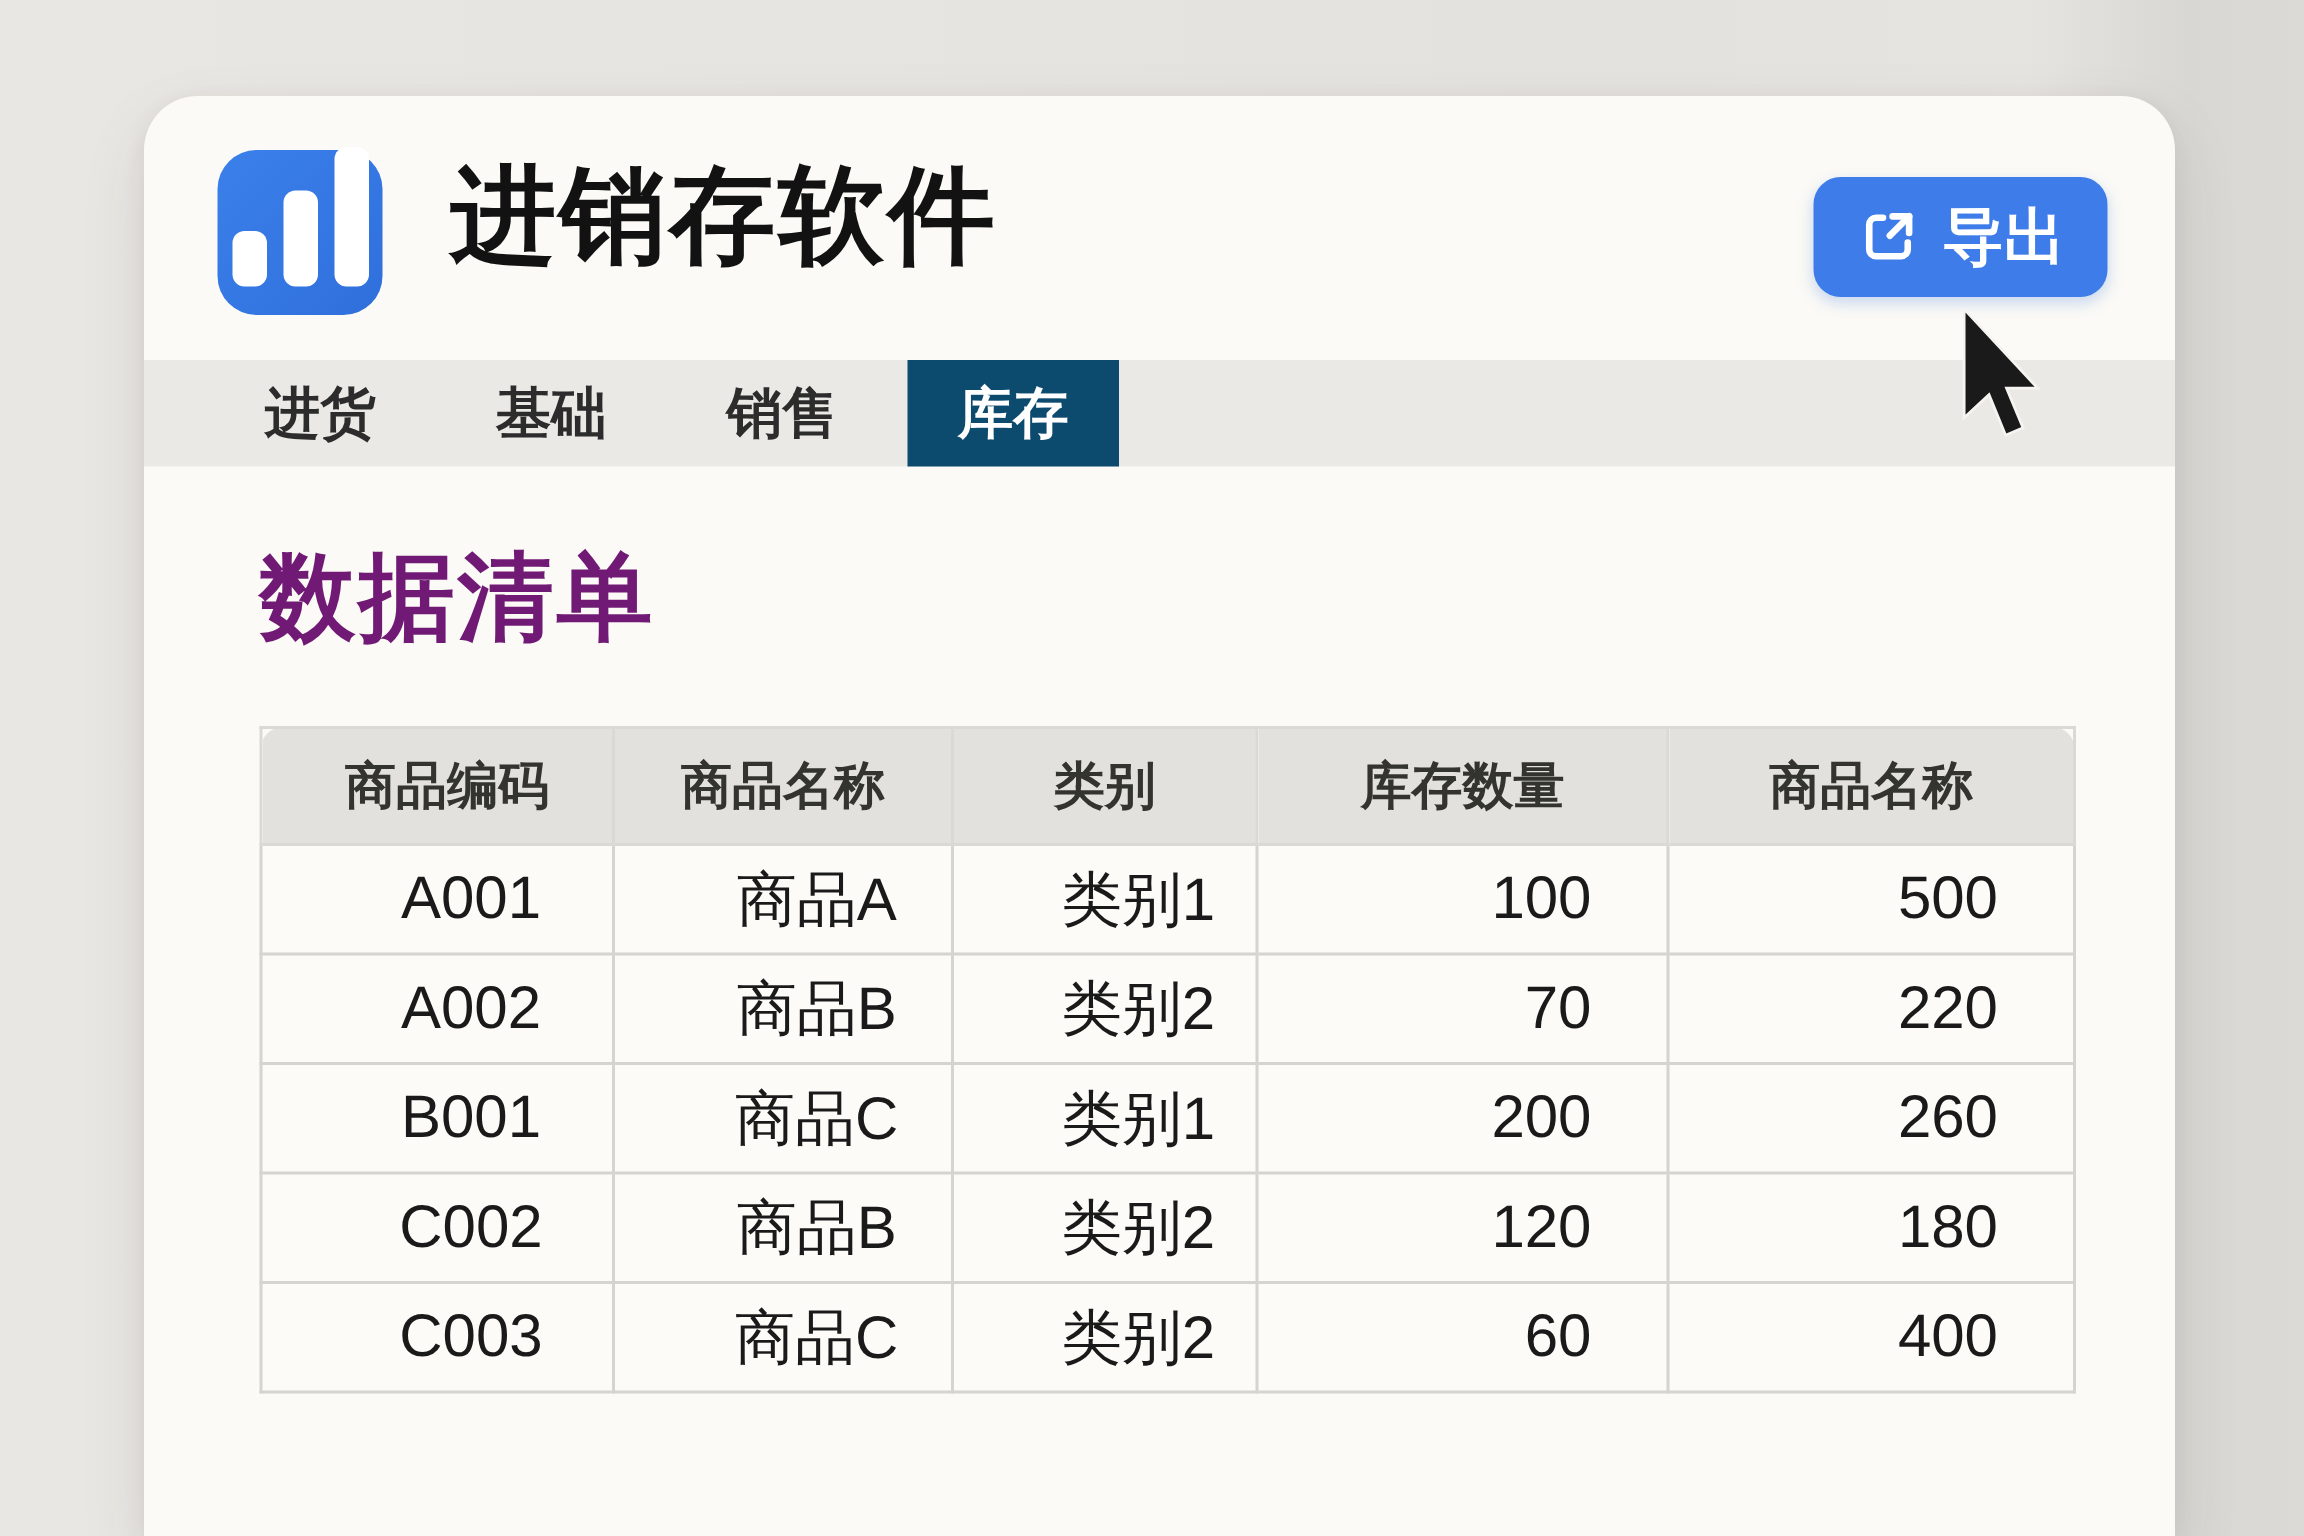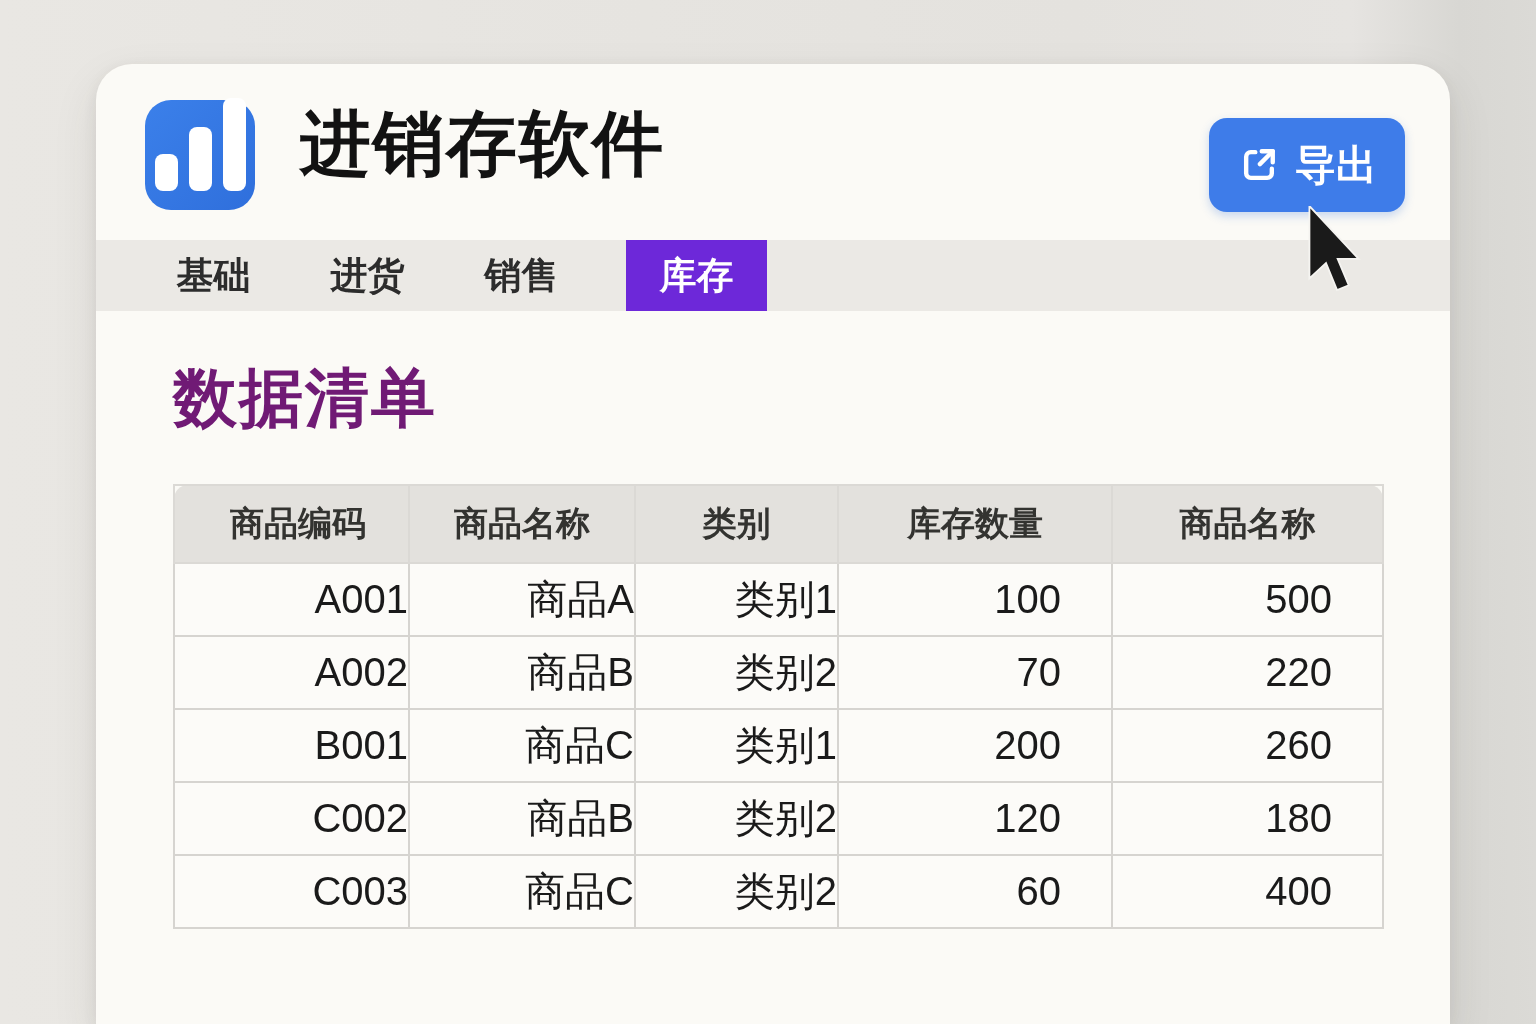--- a/index.html
+++ b/index.html
@@ -50,21 +50,21 @@
     left: 204px; top: 50%;
     transform: translateY(-58%);
     font-size: 71px;
     font-weight: 900;
     letter-spacing: 2px;
     color: #121212;
   }
   .export-btn {
     position: absolute;
     right: 45px; top: 54px;
-    height: 94px;
+    height: 80px;
     min-width: 188px;
     background: #3e7ce9;
     border: none;
     border-radius: 18px;
     color: #ffffff;
     font-family: inherit;
     font-size: 41px;
     font-weight: 700;
     display: flex;
     align-items: center;
@@ -88,23 +88,22 @@
     display: flex;
     align-items: center;
     justify-content: center;
     font-size: 37px;
     font-weight: 700;
     color: #2c2c2c;
     cursor: pointer;
     margin-right: 13px;
   }
   .tab.active {
-    background: #6d28d9;
+    background: #0c4a6e;
     color: #ffffff;
-    margin-left: 21px;
   }
   
   .content { padding: 44px 0 0 77px; }
   .section-title {
     font-size: 64px;
     font-weight: 900;
     letter-spacing: 2px;
     color: #701a75;
     margin-bottom: 42px;
   }
@@ -128,21 +127,21 @@
     border-color: #dbd9d5;
   }
   .data-table thead th:first-child { border-top-left-radius: 14px; padding-left: 13px; }
   .data-table thead th:last-child  { border-top-right-radius: 14px; }
   .data-table tbody td {
     background: #fcfbf8;
     height: 73px;
     font-size: 40px;
     color: #1a1a1a;
   }
-  .data-table tbody td:nth-child(-n+3) { text-align: right;  padding-left: 45px; }
+  .data-table tbody td:nth-child(-n+3) { text-align: center;  padding-left: 45px; }
   .data-table tbody td:nth-child(n+4)  { text-align: right; padding-right: 50px; }
   
   .cursor {
     position: absolute;
     left: 1306px; top: 206px;
     z-index: 10;
     pointer-events: none;
   }
 </style>
 </head>
@@ -161,22 +160,22 @@
       <svg width="44" height="44" viewBox="0 0 24 24" fill="none" stroke="#ffffff" stroke-width="2.4" stroke-linecap="round" stroke-linejoin="round">
         <path d="M10 5 H7.5 C6.1 5 5 6.1 5 7.5 V16.5 C5 17.9 6.1 19 7.5 19 H16.5 C17.9 19 19 17.9 19 16.5 V14"></path>
         <path d="M13.5 4.5 H19.5 V10.5"></path>
         <path d="M19.5 4.5 L12.5 11.5"></path>
       </svg>
       <span>导出</span>
     </button>
   </div>
 
   <nav class="tab-bar">
+      <div class="tab">进货</div>
       <div class="tab">基础</div>
-      <div class="tab">进货</div>
       <div class="tab">销售</div>
       <div class="tab active">库存</div>
     </nav>
 
   <div class="content">
     <h2 class="section-title">数据清单</h2>
 
     <table class="data-table">
       <colgroup>
           <col style="width: 235px;">

